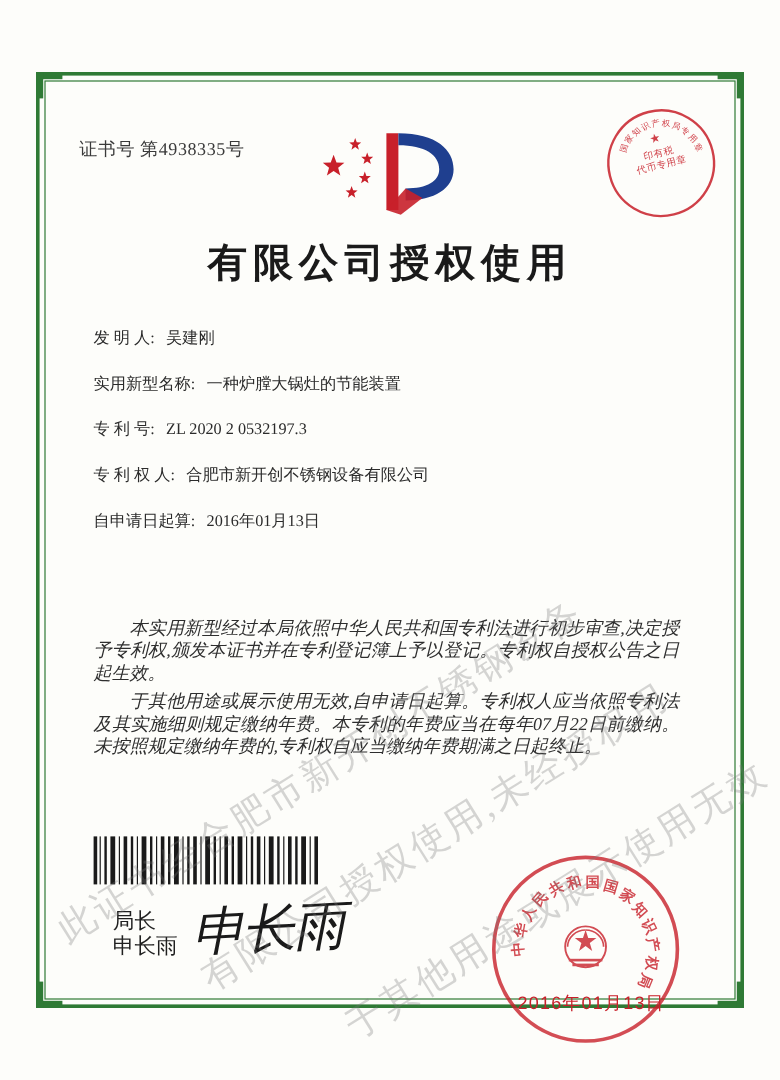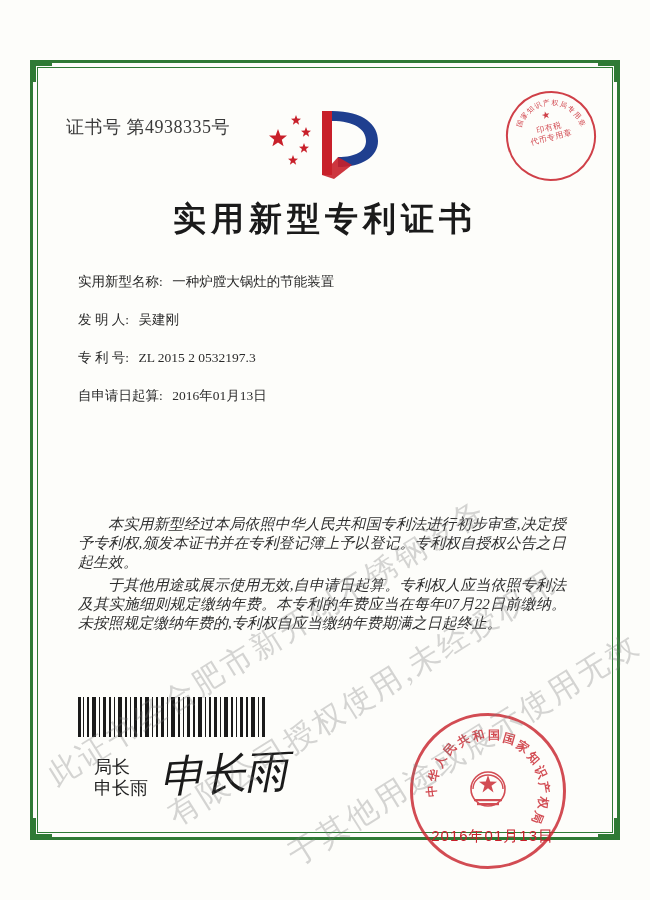--- a/index.html
+++ b/index.html
@@ -60,21 +60,21 @@
     top: 85px;
     width: 530px;
     height: 730px;
   }
 
   
   .cert-no {
     position: absolute;
     left: 6px;
     top: 30px;
-    font-size: 18px;
+    font-size: 15px;
     color: #3a3a3a;
     letter-spacing: 0.5px;
   }
 
   
   .logo {
     position: absolute;
     left: 50%;
     top: 18px;
     transform: translateX(-50%);
@@ -344,34 +344,38 @@
         <span style="transform: rotate(60deg) translate(0,-38px) rotate(0deg);">用</span>
         <span style="transform: rotate(75deg) translate(0,-38px) rotate(0deg);">章</span>
       </div>
       <div class="star">★</div>
       <div class="center-lines">
         <div>印有税</div>
         <div>代币专用章</div>
       </div>
     </div>
 
-    <div class="main-title">实用新型专利证书</div>
+    <div class="main-title">有限公司授权使用</div>
 
     <div class="fields">
+      <div class="field-row">
+        <span class="field-label">发 明 人:</span>
+        <span class="field-value">吴建刚</span>
+      </div>
       <div class="field-row">
         <span class="field-label">实用新型名称:</span>
         <span class="field-value">一种炉膛大锅灶的节能装置</span>
       </div>
       <div class="field-row">
-        <span class="field-label">发 明 人:</span>
-        <span class="field-value">吴建刚</span>
+        <span class="field-label">专 利 号:</span>
+        <span class="field-value">ZL 2020 2 0532197.3</span>
       </div>
       <div class="field-row">
-        <span class="field-label">专 利 号:</span>
-        <span class="field-value">ZL 2015 2 0532197.3</span>
+        <span class="field-label">专 利 权 人:</span>
+        <span class="field-value">合肥市新开创不锈钢设备有限公司</span>
       </div>
       <div class="field-row">
         <span class="field-label">自申请日起算:</span>
         <span class="field-value">2016年01月13日</span>
       </div>
     </div>
 
     <div class="body-text">
       <p>本实用新型经过本局依照中华人民共和国专利法进行初步审查,决定授予专利权,颁发本证书并在专利登记簿上予以登记。专利权自授权公告之日起生效。</p>
       <p>于其他用途或展示使用无效,自申请日起算。专利权人应当依照专利法及其实施细则规定缴纳年费。本专利的年费应当在每年07月22日前缴纳。未按照规定缴纳年费的,专利权自应当缴纳年费期满之日起终止。</p>

